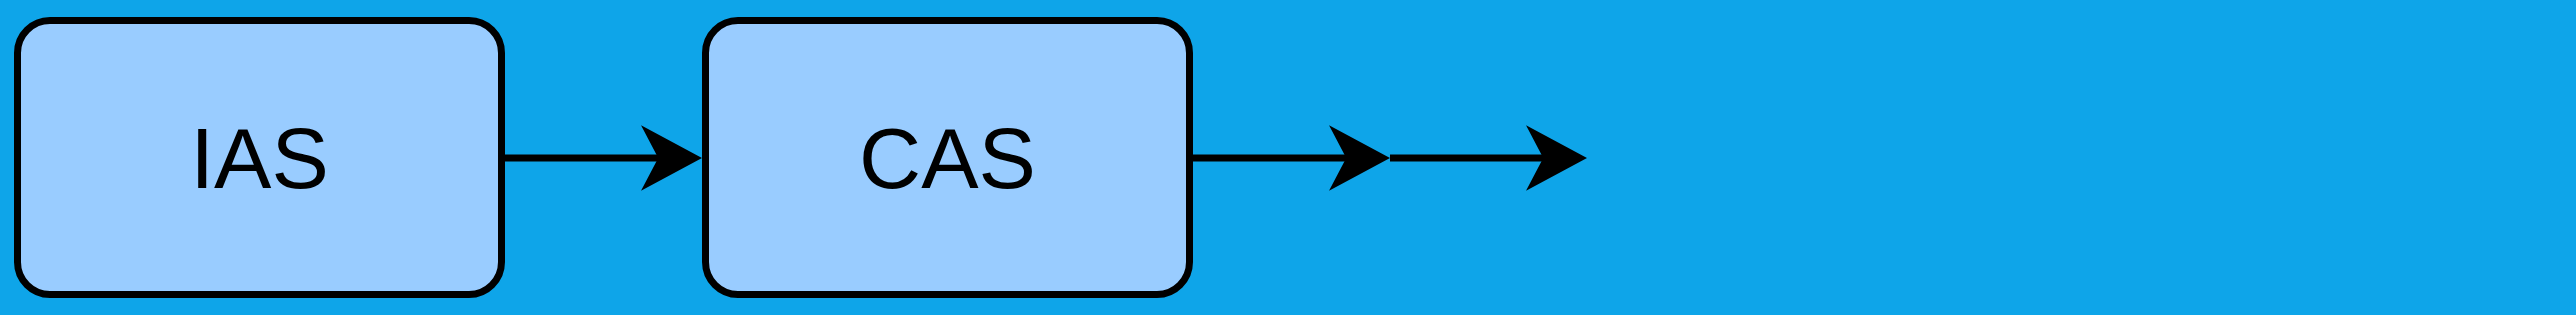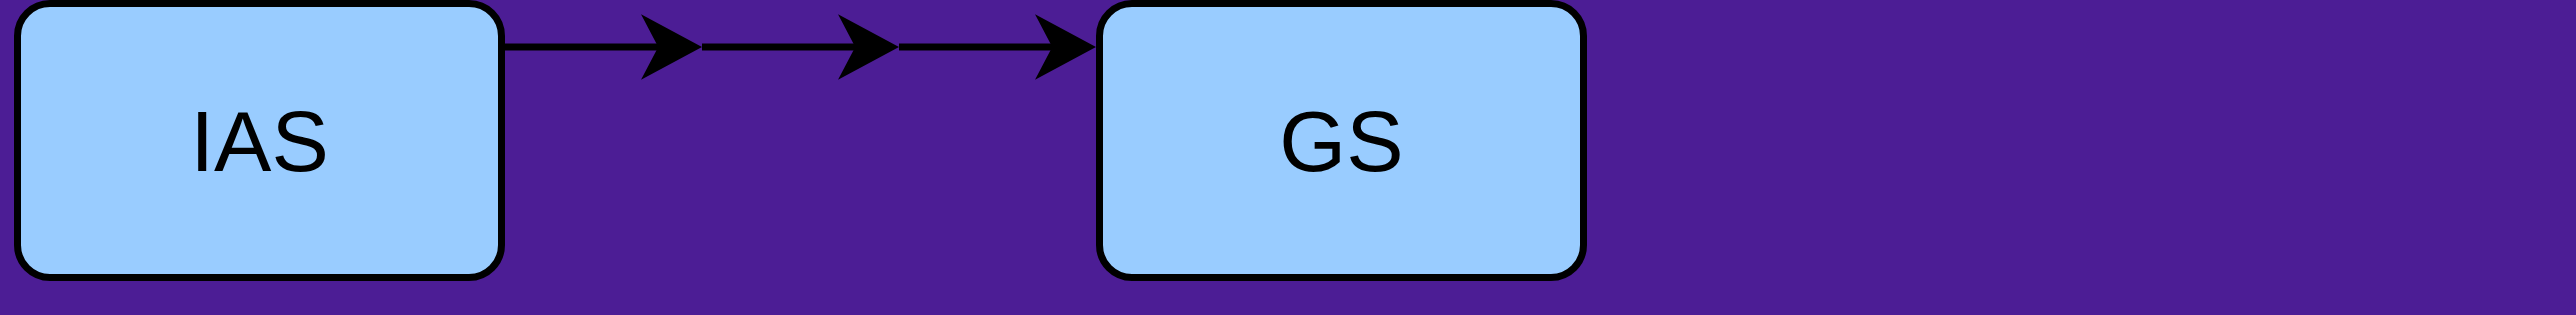--- a/index.html
+++ b/index.html
@@ -4,23 +4,23 @@
 <style>
   html, body {
     margin: 0;
     padding: 0;
     background: #ffffff;
   }
   .canvas {
     position: relative;
     width: 2576px;
     height: 315px;
-    background: #4c1d95;
+    background: #0ea5e9;
     display: flex;
-    align-items: flex-start;
+    align-items: center;
     padding-left: 14px;
     box-sizing: border-box;
     font-family: "Liberation Sans", sans-serif;
     overflow: hidden;
   }
   .node {
     flex: 0 0 auto;
     box-sizing: border-box;
     width: 491px;
     height: 281px;
@@ -58,34 +58,34 @@
     <span class="node-label">IAS</span>
   </div>
 
   <div class="connector">
     <svg viewBox="0 0 252 120" xmlns="http://www.w3.org/2000/svg">
       <line x1="0" y1="60" x2="200" y2="60" stroke="#000000" stroke-width="9"></line>
       <polygon points="252,60 174,18 196,60 174,102" fill="#000000"></polygon>
     </svg>
   </div>
 
+  <div class="node">
+    <span class="node-label">CAS</span>
+  </div>
 
   <div class="connector">
     <svg viewBox="0 0 252 120" xmlns="http://www.w3.org/2000/svg">
       <line x1="0" y1="60" x2="200" y2="60" stroke="#000000" stroke-width="9"></line>
       <polygon points="252,60 174,18 196,60 174,102" fill="#000000"></polygon>
     </svg>
   </div>
 
 
   <div class="connector">
     <svg viewBox="0 0 252 120" xmlns="http://www.w3.org/2000/svg">
       <line x1="0" y1="60" x2="200" y2="60" stroke="#000000" stroke-width="9"></line>
       <polygon points="252,60 174,18 196,60 174,102" fill="#000000"></polygon>
     </svg>
   </div>
 
-  <div class="node">
-    <span class="node-label">GS</span>
-  </div>
 
 </div>
 
 
 </body></html>

